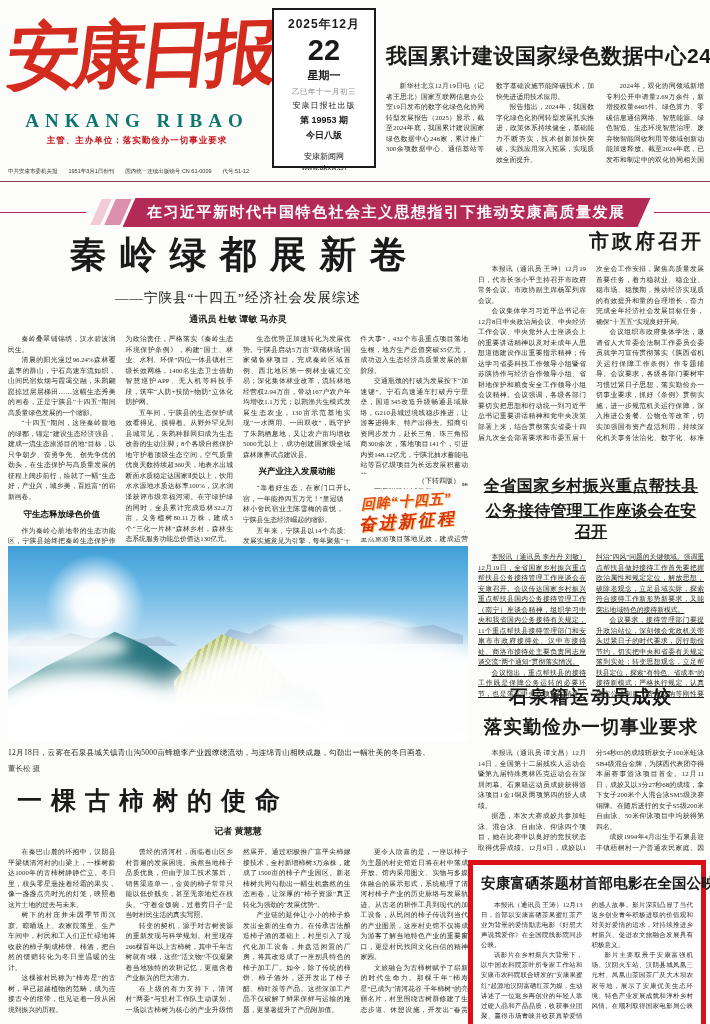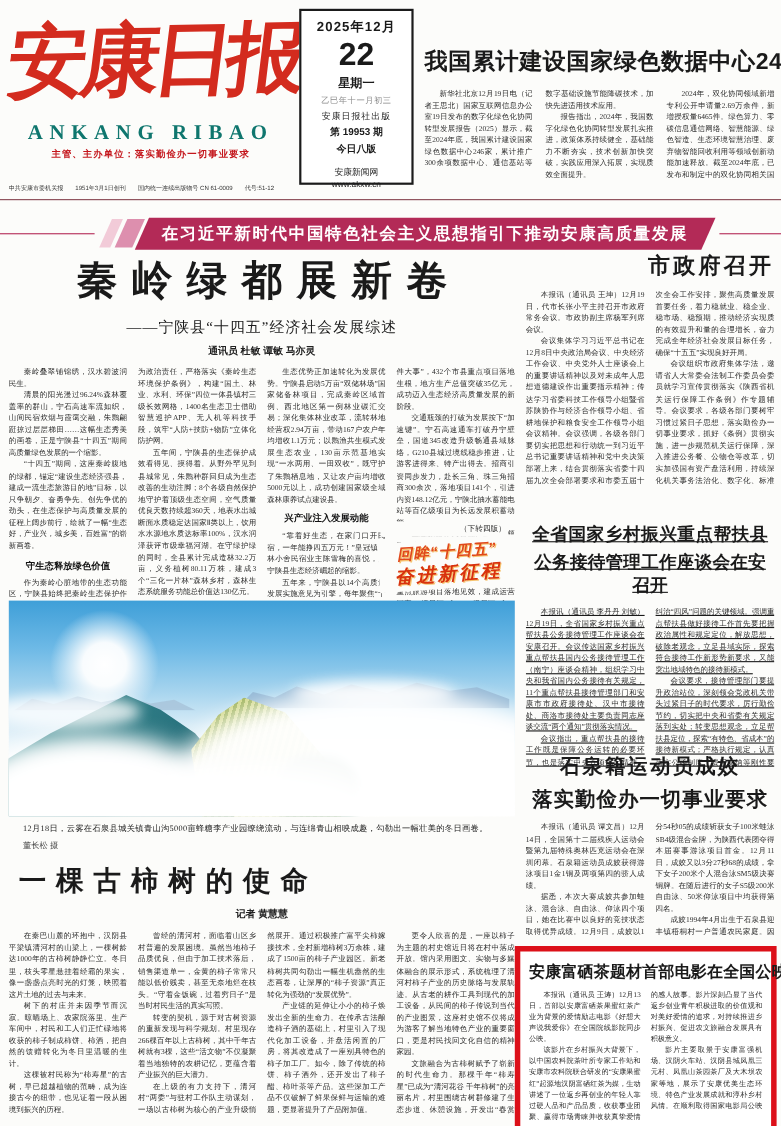--- a/index.html
+++ b/index.html
@@ -84,21 +84,21 @@
          background:repeating-linear-gradient(105deg,#d2d98b 0 3px,#9fb35b 3px 6px);
          clip-path:polygon(35% 0,62% 12%,88% 48%,100% 100%,8% 100%,0 42%,18% 14%); }
   .fg-trees { position:absolute; left:53%; bottom:-8%; width:16%; height:36%; background:#3d7a63; filter:blur(4px); border-radius:40%; }
   .cloud { position:absolute; background:#fff; border-radius:50%; filter:blur(10px); }
   .c1 { left:-8%; bottom:-20%; width:50%; height:58%; }
   .c2 { left:20%; bottom:-24%; width:55%; height:48%; opacity:.96; }
   .c3 { right:-12%; top:42%; width:78%; height:75%; opacity:.97; }
   .c4 { left:-4%; top:44%; width:30%; height:15%; opacity:.8; filter:blur(6px); }
   .c5 { left:56%; top:37%; width:32%; height:12%; opacity:.85; filter:blur(6px); }
 
-  .caption-wrap { position:absolute; left:21px; top:748px; width:460px; }
+  .caption-wrap { position:absolute; left:8px; top:748px; width:460px; }
   .caption { font-size:7.5px; font-family:"Liberation Serif", serif; color:#222; letter-spacing:0.3px; }
   .credit { margin-top:6px; text-align:left; padding-right:16px; font-size:7.5px; color:#444;
             font-family:"Liberation Serif", serif; }
 
   
   .bottom-article { position:absolute; left:8px; top:784px; width:460px; }
   .bottom-headline { font-family:"Liberation Serif", serif; font-weight:900; font-size:25px; letter-spacing:9px;
                      text-align:left; text-indent:9px; }
   .bottom-byline { margin-top:8px; text-align:center; font-size:9px; font-weight:bold; color:#222; }
   .bottom-body { margin-top:9px; column-count:4; column-gap:10px; height:178px; overflow:hidden; }

